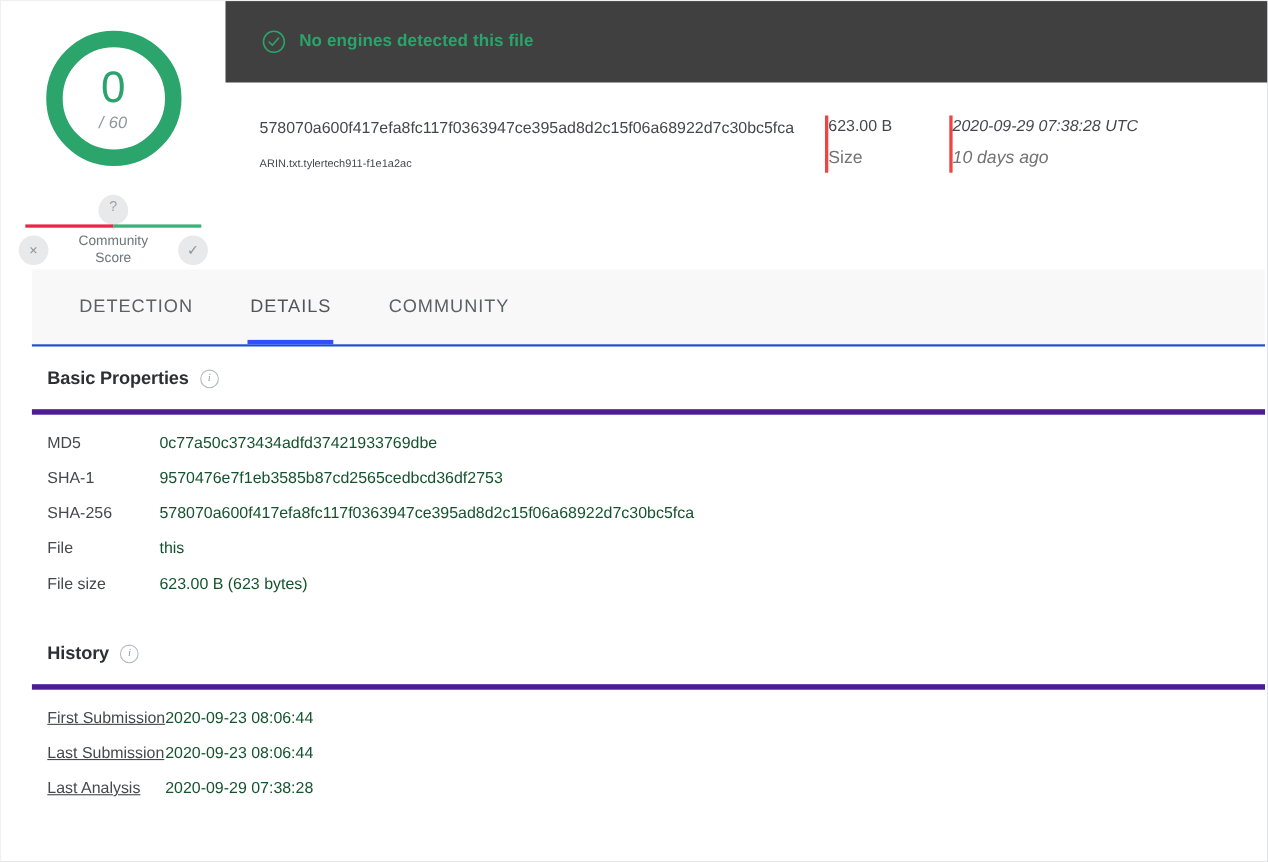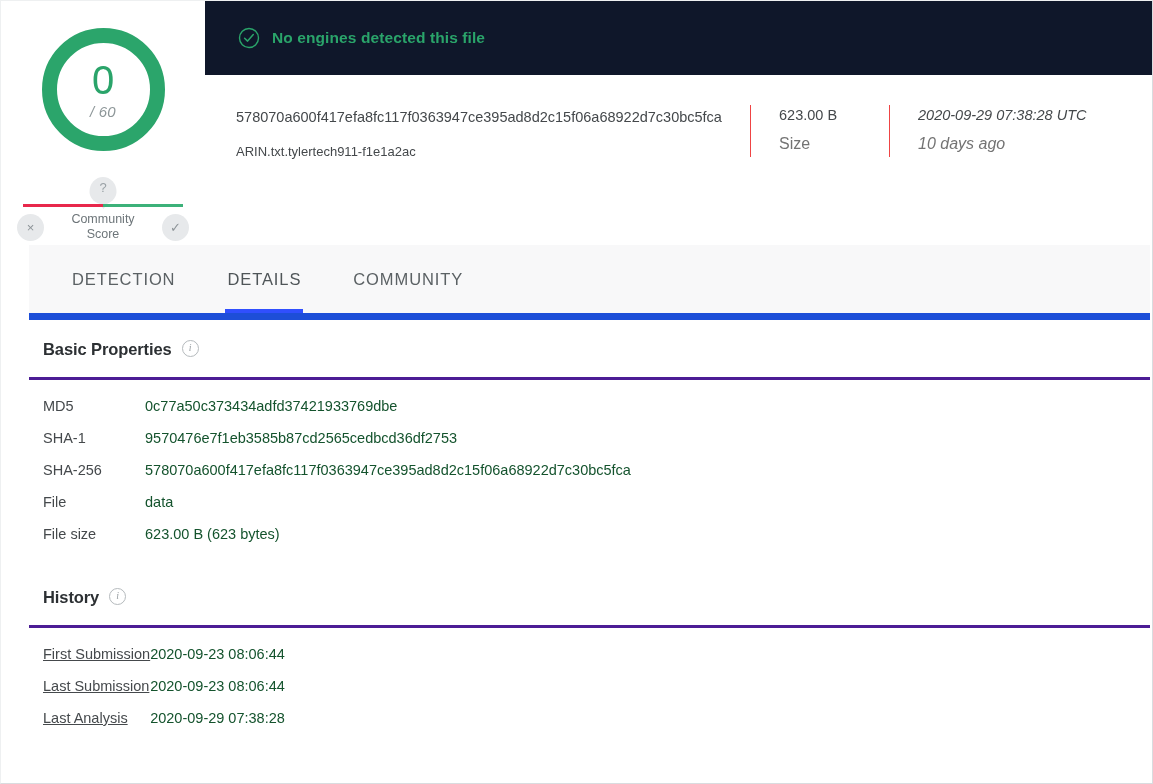--- a/index.html
+++ b/index.html
@@ -145,21 +145,21 @@
     line-height: 15px;
     flex: 1 1 auto;
   }
 
   
   .info-col {
     flex: 1 1 auto;
     padding: 0;
   }
   .banner {
-    background: #0f172a;
+    background: #404040;
     height: 74px;
     display: flex;
     align-items: center;
     padding-left: 33px;
     box-sizing: border-box;
   }
   .banner-icon {
     width: 22px;
     height: 22px;
     flex: 0 0 22px;
@@ -182,27 +182,26 @@
     box-sizing: border-box;
   }
   .file-hash {
     font-size: 14.5px;
     color: #44484b;
     line-height: 24px;
     word-break: break-all;
     max-width: 492px;
   }
   .file-name {
-    font-size: 13px;
+    font-size: 10px;
     color: #44484b;
     margin-top: 15px;
   }
   .meta-cell {
-    padding-left: 28px;
-    border-left: 1px solid #ef4444;
+    border-left: 3px solid #ef4444;
     min-height: 52px;
   }
   .meta-cell.size { flex: 0 0 110px; }
   .meta-cell.date { flex: 0 0 auto; font-style: italic; }
   .meta-value {
     font-size: 14.5px;
     color: #44484b;
     line-height: 20px;
   }
   .meta-label {
@@ -210,21 +209,21 @@
     color: #737373;
     margin-top: 10px;
   }
 
   
   .tabs-wrap {
     margin: 0 2px 0 28px;
     background: #f8f8f9;
     height: 68px;
     position: relative;
-    border-bottom: 7px solid #1d4ed8;
+    border-bottom: 2px solid #1d4ed8;
   }
   .tabs {
     display: flex;
     align-items: center;
     height: 68px;
     padding-left: 41px;
   }
   .tab {
     font-size: 16.5px;
     color: #5b6164;
@@ -246,22 +245,23 @@
     height: 4px;
     background: #304ffe;
   }
 
   
   .section {
     margin: 0 2px 0 28px;
   }
   .section-title {
     display: flex;
+    align-items: center;
     padding: 20px 0 18px 14px;
-    border-bottom: 3px solid #4c1d95;
+    border-bottom: 5px solid #4c1d95;
   }
   .section-title h2 {
     margin: 0;
     font-size: 16.5px;
     font-weight: bold;
     color: #2c3033;
     letter-spacing: -0.1px;
   }
   .info-icon {
     width: 15px;
@@ -389,21 +389,21 @@
         <tr>
           <td class="key">SHA-1</td>
           <td class="val">9570476e7f1eb3585b87cd2565cedbcd36df2753</td>
         </tr>
         <tr>
           <td class="key">SHA-256</td>
           <td class="val">578070a600f417efa8fc117f0363947ce395ad8d2c15f06a68922d7c30bc5fca</td>
         </tr>
         <tr>
           <td class="key">File</td>
-          <td class="val">data</td>
+          <td class="val">this</td>
         </tr>
         <tr>
           <td class="key">File size</td>
           <td class="val">623.00 B (623 bytes)</td>
         </tr>
       </tbody>
     </table>
   </div>
 
   <div class="spacer"></div>

